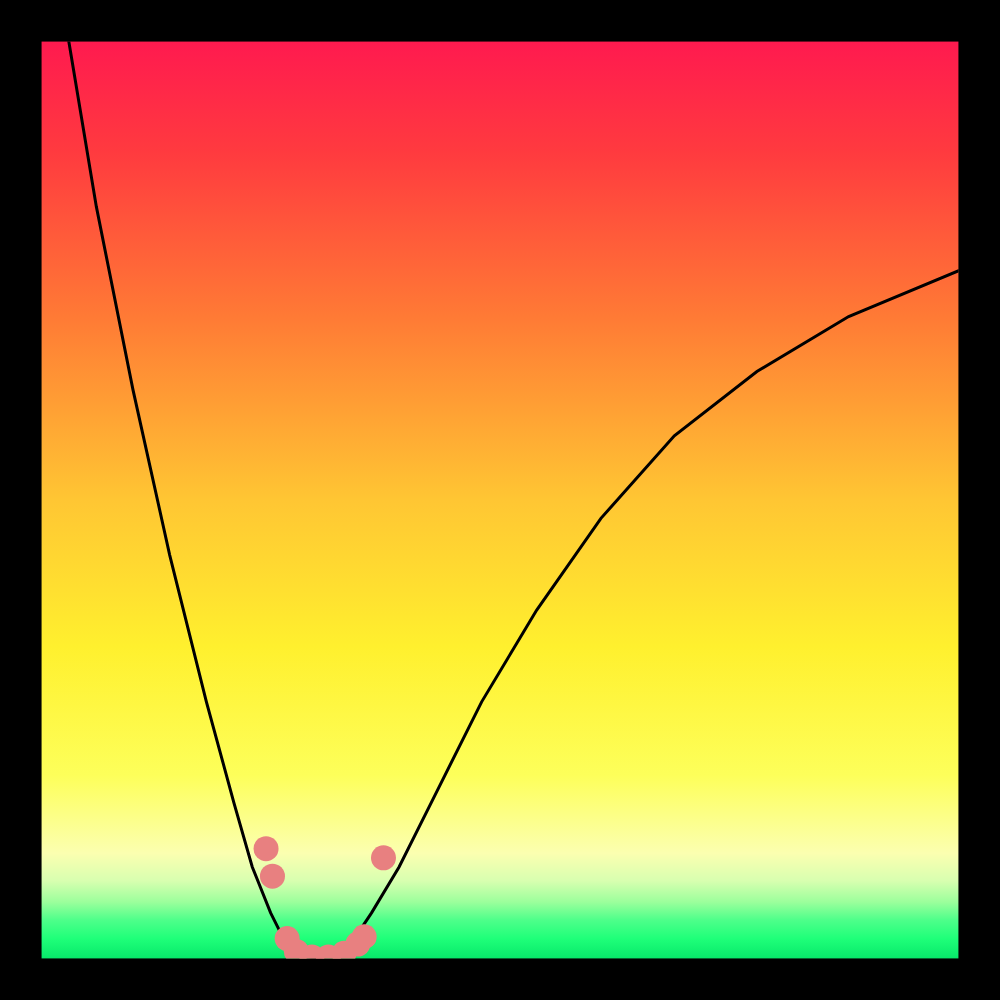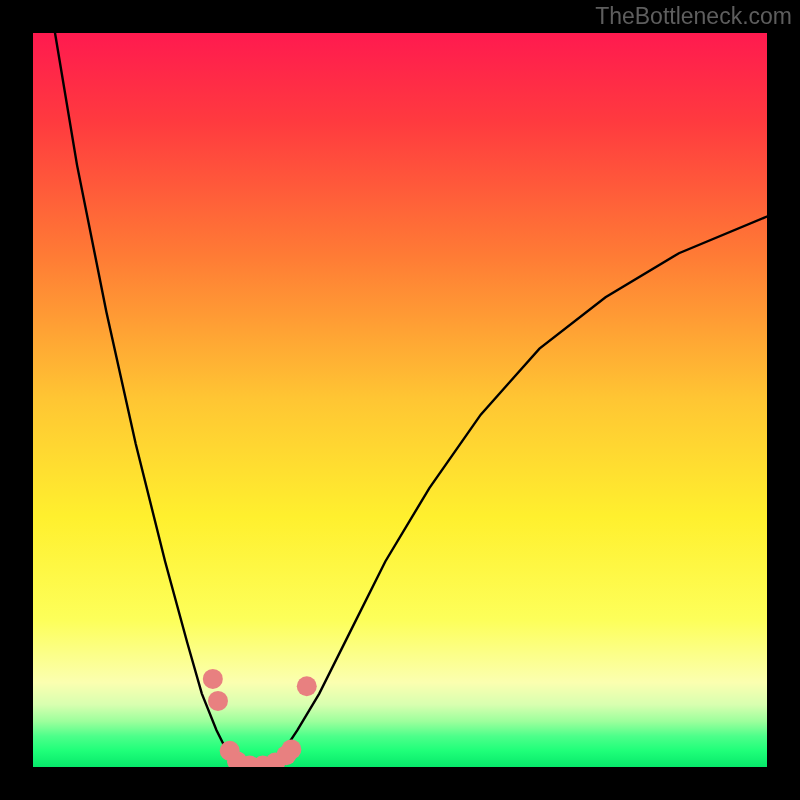--- a/index.html
+++ b/index.html
@@ -83,14 +83,13 @@
           <circle cx="204.05" cy="728.13" r="10" fill="#e88080"></circle>
           <circle cx="216.53" cy="732.53" r="10" fill="#e88080"></circle>
           <circle cx="229.74" cy="732.53" r="10" fill="#e88080"></circle>
           <circle cx="242.22" cy="729.60" r="10" fill="#e88080"></circle>
           <circle cx="253.23" cy="722.26" r="10" fill="#e88080"></circle>
           <circle cx="258.37" cy="716.38" r="10" fill="#e88080"></circle>
           <circle cx="273.78" cy="653.26" r="10" fill="#e88080"></circle>
         </g>
     </svg>
   </div>
-  <div class="watermark">TheBottleneck.com</div>
 </div>
 
 </body></html>

